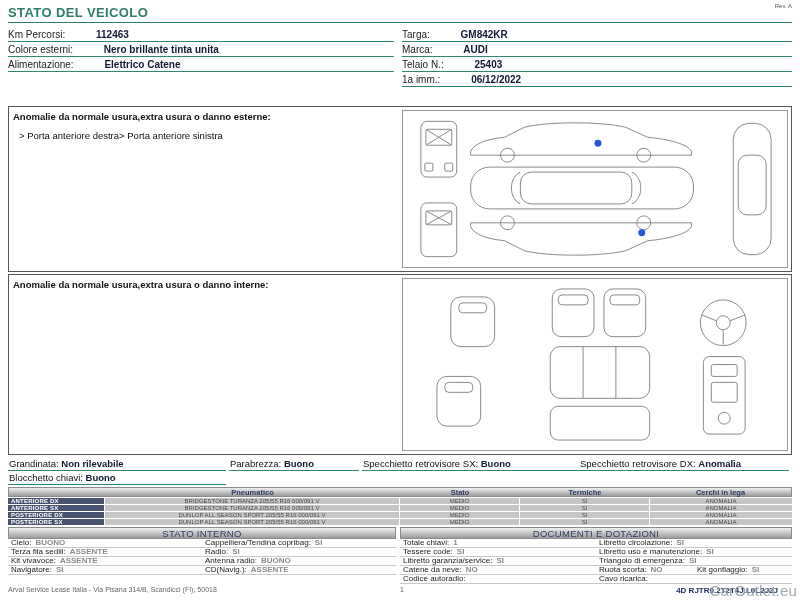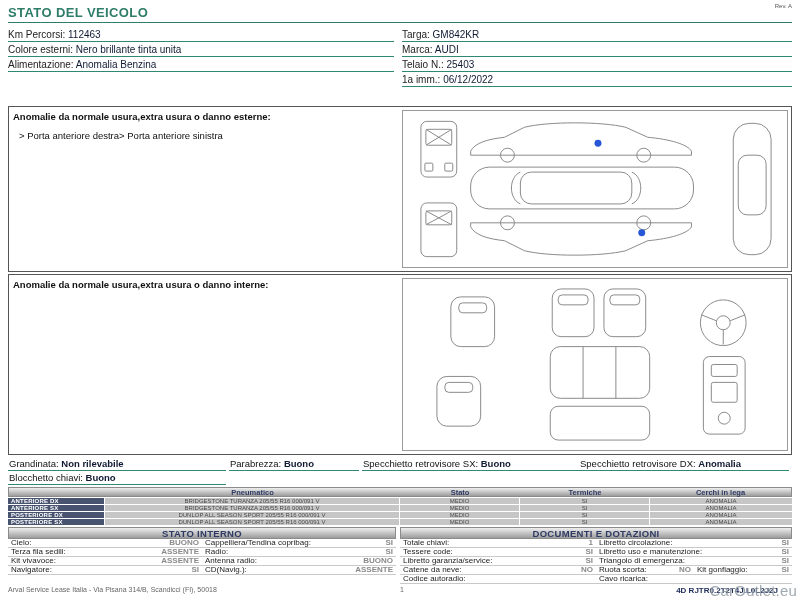--- a/index.html
+++ b/index.html
@@ -11,21 +11,21 @@
   .header { position:absolute; left:8px; top:3px; width:784px; height:20px; border-bottom:1px solid #2e7d68; }
   .title { color:#2e7d68; font-weight:bold; font-size:13px; letter-spacing:.4px; }
   .rev { position:absolute; right:0; top:0; font-size:6px; color:#555; }
 
   
   .info-col { position:absolute; top:27px; font-size:10px; }
   .info-left { left:8px; width:386px; }
   .info-right { left:402px; width:390px; }
   .info-row { border-bottom:1px solid #2f8872; padding:2px 0 1px; line-height:11px; }
   .info-row .lbl { color:#222; }
-  .info-row .val { color:#101a33; font-weight:normal; }
+  .info-row .val { color:#101a33; font-weight:bold;margin-left:28px; }
 
   
   .anom-box { position:absolute; left:8px; width:784px; border:1px solid #555; background:#fff; }
   .box-ext { top:106px; height:166px; }
   .box-int { top:274px; height:181px; }
   .anom-title { font-weight:bold; font-size:9.5px; padding:4px 0 0 4px; }
   .anom-items { display:flex; font-size:9.5px; padding:8px 0 0 10px; }
   .diagram { position:absolute; top:3px; right:3px; width:386px; height:calc(100% - 6px); border:1px solid #9a9a9a; background:#fff; }
   .diagram svg { width:100%; height:100%; }
 
@@ -44,23 +44,23 @@
   .tyre-head span { font-size:7.5px; font-weight:bold; color:#2e3a63; text-align:center; line-height:9px; }
   .tyre-row { display:grid; grid-template-columns:96px 294px 119px 129px auto; column-gap:1px; height:6px; margin-top:1px; }
   .tyre-row .pos { background:#47536f; color:#fff; font-size:6px; font-weight:bold; line-height:6px; padding-left:3px; letter-spacing:.2px; overflow:hidden; }
   .tyre-row .cell { background:#c6c6c6; color:#4a4a4a; font-size:6px; line-height:6px; text-align:center; overflow:hidden; }
 
   
   .btable { position:absolute; top:527px; }
   .stato-table { left:8px; width:388px; }
   .doc-table { left:400px; width:392px; }
   .bt-head { height:12px; background:linear-gradient(180deg,#efefef 0%,#c9c9c9 45%,#9c9c9c 100%);
-             border:1px solid #8b8b8b; text-align:center; font-weight:bold; font-size:9.5px; color:#2e3a63; line-height:11px; letter-spacing:.3px; }
+             border:1px solid #8b8b8b; text-align:center; font-weight:normal; font-size:9.5px; color:#2e3a63; line-height:11px; letter-spacing:.3px; }
   .bt-row { display:flex; height:9px; border-bottom:1px solid #c9c9c9; font-size:8px; line-height:8px; }
-  .bt-cell { display:flex; justify-content:space-between; padding:0 3px; overflow:hidden; white-space:nowrap; }
+  .bt-cell { display:flex; padding:0 3px; overflow:hidden; white-space:nowrap; }
   .bt-cell .lbl { color:#222; }
   .bt-cell .val { color:#8a8a8a; font-weight:bold; margin-left:4px; }
   .w50 { width:50%; } .w25 { width:25%; }
 
   
   .footer { position:absolute; left:8px; top:586px; width:784px; display:flex; align-items:flex-start; font-size:7px; color:#666; }
   .footer .company { }
   .footer .pageno { position:absolute; left:50%; }
   .footer .ref { margin-left:auto; padding-right:14px; color:#1d2b57; font-weight:bold; font-size:8px; filter:blur(.6px); }
   .watermark { position:absolute; right:3px; bottom:1px; font-size:15px; color:#8f9aa3; opacity:.85; letter-spacing:.2px; }
@@ -79,21 +79,21 @@
     <div class="info-row">
       <span class="lbl">Km Percorsi:</span>
       <span class="val">112463</span>
     </div>
     <div class="info-row">
       <span class="lbl">Colore esterni:</span>
       <span class="val">Nero brillante tinta unita</span>
     </div>
     <div class="info-row">
       <span class="lbl">Alimentazione:</span>
-      <span class="val">Anomalia Benzina</span>
+      <span class="val">Elettrico Catene</span>
     </div>
   </div>
 
   <div class="info-col info-right">
     <div class="info-row">
       <span class="lbl">Targa:</span>
       <span class="val">GM842KR</span>
     </div>
     <div class="info-row">
       <span class="lbl">Marca:</span>

